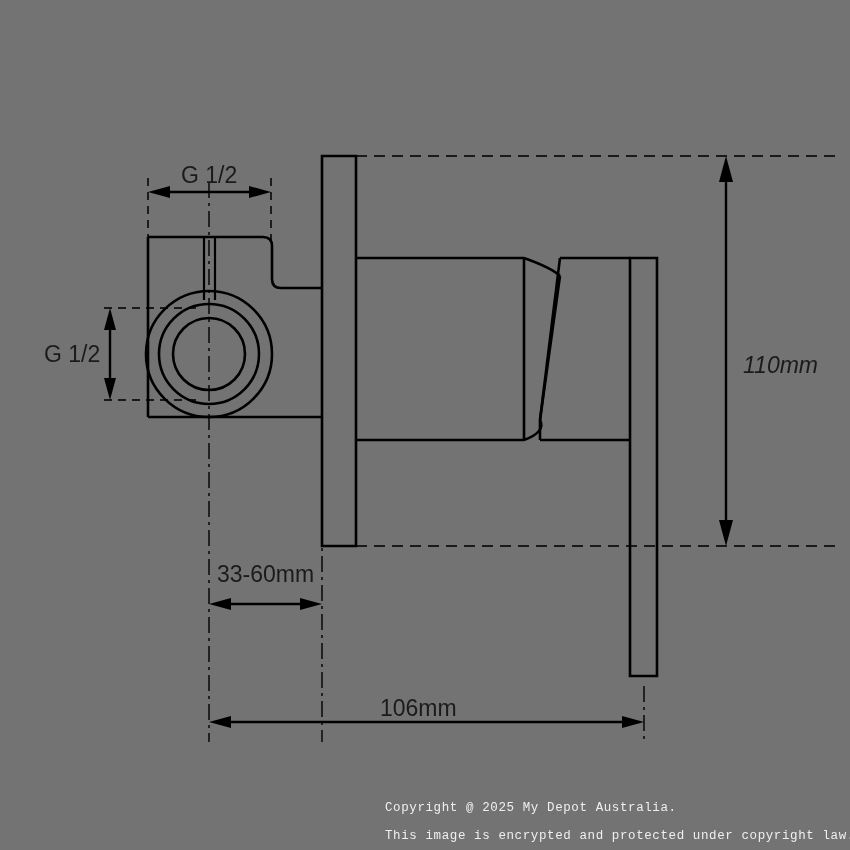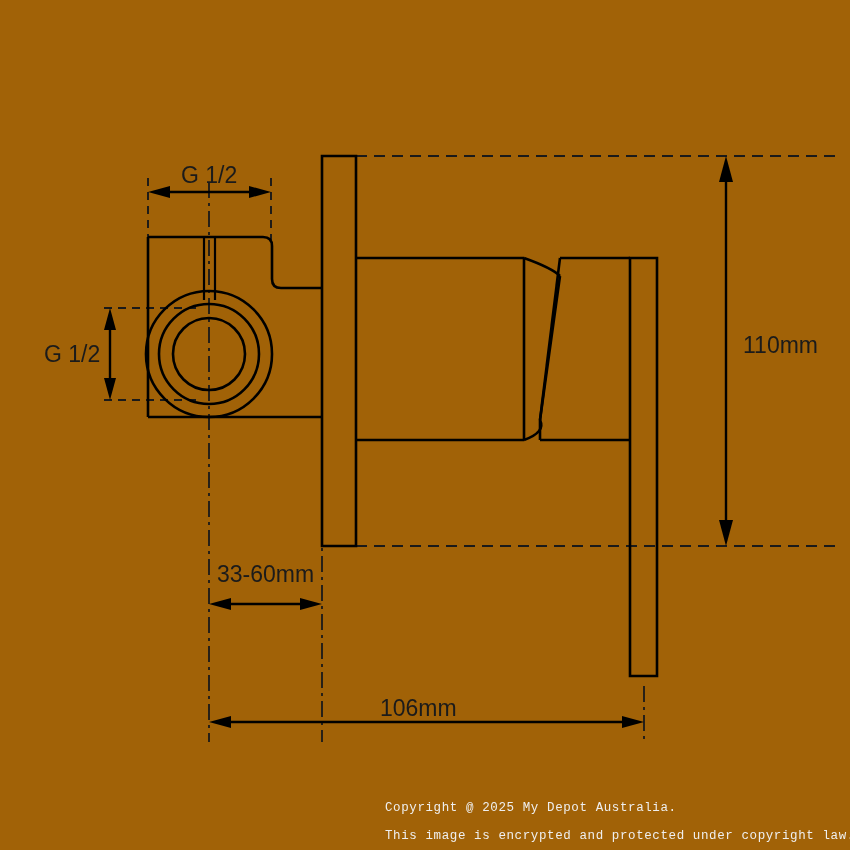--- a/index.html
+++ b/index.html
@@ -7,21 +7,21 @@
     padding: 0;
     background: #ffffff;
   }
   body {
     font-family: "Liberation Sans", sans-serif;
   }
   #canvas {
     position: relative;
     width: 850px;
     height: 850px;
-    background: #a16207;
+    background: #737373;
     overflow: hidden;
   }
   svg.drawing {
     position: absolute;
     left: 0;
     top: 0;
     width: 850px;
     height: 850px;
   }
   .solid {
@@ -181,21 +181,21 @@
       <polygon class="arrowfill" points="209,722 231,716 231,728"></polygon>
       <polygon class="arrowfill" points="644,722 622,716 622,728"></polygon>
     </g>
 
   </svg>
 
   <div class="dimtext" style="left:181px; top:162px;">G 1/2</div>
 
   <div class="dimtext" style="left:44px; top:341px;">G 1/2</div>
 
-  <div class="dimtext" style="left:743px; top:332px;">110mm</div>
+  <div class="dimtext" style="left:743px; top:352px;font-style:italic;">110mm</div>
 
   <div class="dimtext" style="left:217px; top:561px;">33-60mm</div>
 
   <div class="dimtext" style="left:380px; top:695px;text-align:right;">106mm</div>
 
   <div class="copyblock">
     <div>Copyright @ 2025 My Depot Australia.</div>
     <div>This image is encrypted and protected under copyright law.</div>
   </div>
 

